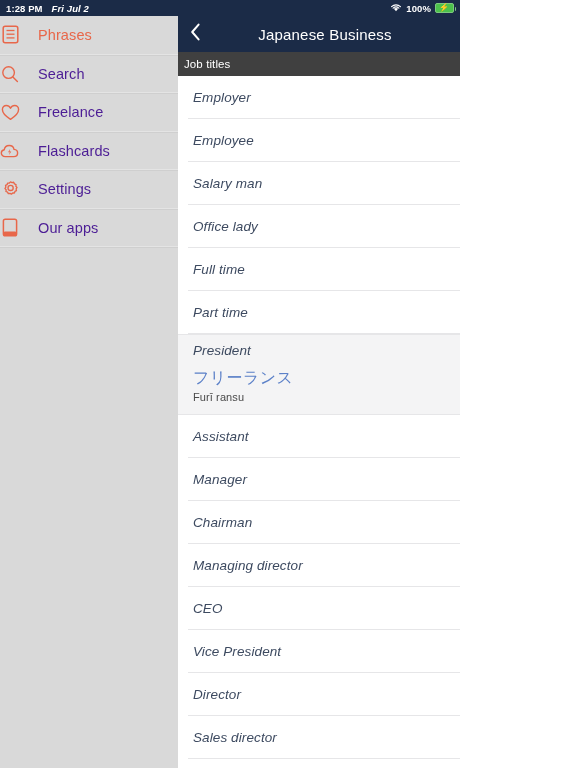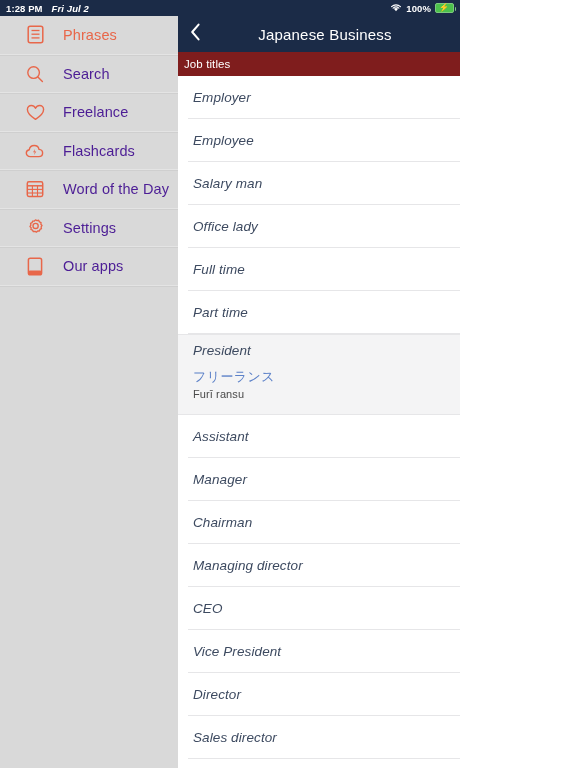--- a/index.html
+++ b/index.html
@@ -38,21 +38,21 @@
   .body-split { flex:1 1 auto; display:flex; min-height:0; }
 
   
   .sidebar {
     width:178px; flex:0 0 178px; background:#d9d9d9;
     display:flex; flex-direction:column; overflow:hidden;
   }
   .side-item {
     height:38.5px; flex:0 0 38.5px;
     display:flex; align-items:center;
-    padding-left:25px; gap:18px;
+    padding-left:0; gap:18px;
     border-bottom:1px solid #e4e4e4;
     border-top:1px solid #cfcfcf;
     cursor:pointer;
   }
   .side-item:first-child { border-top:none; }
   .side-icon { width:20px; height:20px; flex:0 0 20px; display:flex; align-items:center; justify-content:center; }
   .side-label { font-size:14.5px; color:#4c1d95; letter-spacing:.1px; }
   .side-item.active .side-label { color:#e8674a; }
   .sidebar-filler { flex:1 1 auto; border-top:1px solid #cfcfcf; }
 
@@ -64,21 +64,21 @@
   }
   .back-btn {
     width:34px; height:36px; display:flex; align-items:center; justify-content:center;
     cursor:pointer;
   }
   .nav-title {
     position:absolute; left:12px; right:0; text-align:center;
     color:#ffffff; font-size:15px; letter-spacing:.2px; pointer-events:none;
   }
   .section-header {
-    height:24px; flex:0 0 24px; background:#7f1d1d;
+    height:24px; flex:0 0 24px; background:#404040;
     display:flex; align-items:center; padding-left:6px;
     color:#ffffff; font-size:11.5px; letter-spacing:.1px;
   }
   .list { flex:1 1 auto; overflow:hidden; background:#fff; }
   .row {
     height:43px; display:flex; flex-direction:column; justify-content:center;
     padding-left:15px; position:relative; cursor:pointer; background:#fff;
   }
   .row::after {
     content:""; position:absolute; left:10px; right:0; bottom:0;
@@ -86,21 +86,21 @@
   }
   .row-title { font-size:13.5px; color:#3d4a60; letter-spacing:.1px;font-style:italic; }
   .row.expanded {
     height:81px; background:#f4f4f5; padding-top:9px;
     justify-content:flex-start;
   }
   .row.expanded::before {
     content:""; position:absolute; left:0; right:0; top:0; height:1px; background:#e6e6e8;
   }
   .row.expanded::after { left:0; }
-  .row-jp { font-size:13px; color:#5c81c8; margin-top:10px; letter-spacing:.4px; }
+  .row-jp { font-size:16px; color:#5c81c8; margin-top:10px; letter-spacing:.4px; }
   .row-romaji { font-size:11px; color:#4a4a4a; margin-top:2px; letter-spacing:.1px; }
 </style>
 </head>
 <body>
 
 <div id="app">
 
   <div class="statusbar">
     <span class="sb-time">1:28 PM</span>
     <span class="sb-date">Fri Jul 2</span>
@@ -157,33 +157,20 @@
       <div class="side-item">
         <span class="side-icon">
           <svg width="20" height="16" viewBox="0 0 20 16">
             <path d="M5.2 13.6 C2.9 13.6 1.3 12 1.3 10.1 C1.3 8.4 2.6 7 4.3 6.7 C4.6 4.3 6.7 2.5 9.2 2.5 C11.6 2.5 13.6 4.2 14 6.4 C16.1 6.6 17.6 8.1 17.6 10 C17.6 12 16 13.6 13.8 13.6 Z" fill="none" stroke="#e8674a" stroke-width="1.4" stroke-linejoin="round"></path>
             <path d="M10 6.0 L8.1 9.3 L9.8 9.3 L9.0 11.9 L11.3 8.5 L9.6 8.5 Z" fill="#e8674a"></path>
           </svg>
         </span>
         <span class="side-label">Flashcards</span>
       </div>
 
-      <div class="side-item">
-        <span class="side-icon">
-          <svg width="18" height="18" viewBox="0 0 18 18">
-            <rect x="1.3" y="1.8" width="15.4" height="14.6" rx="1.6" fill="none" stroke="#e8674a" stroke-width="1.5"></rect>
-            <line x1="1.3" y1="5.8" x2="16.7" y2="5.8" stroke="#e8674a" stroke-width="1.5"></line>
-            <line x1="6.4" y1="5.8" x2="6.4" y2="16.4" stroke="#e8674a" stroke-width="1.1"></line>
-            <line x1="11.5" y1="5.8" x2="11.5" y2="16.4" stroke="#e8674a" stroke-width="1.1"></line>
-            <line x1="1.3" y1="9.4" x2="16.7" y2="9.4" stroke="#e8674a" stroke-width="1.1"></line>
-            <line x1="1.3" y1="13.0" x2="16.7" y2="13.0" stroke="#e8674a" stroke-width="1.1"></line>
-          </svg>
-        </span>
-        <span class="side-label">Word of the Day</span>
-      </div>
 
       <div class="side-item">
         <span class="side-icon">
           <svg width="19" height="19" viewBox="0 0 19 19">
             <path d="M9.5 1.3 L11.0 2.0 L12.7 1.7 L13.5 3.3 L15.1 4.0 L14.9 5.7 L16.1 6.9 L15.2 8.4 L15.5 10.1 L14.0 10.9 L13.4 12.5 L11.7 12.5 L10.4 13.7 L9.0 12.9 L7.3 13.2 L6.5 11.7 L4.9 11.0 L5.1 9.3 L3.9 8.1 L4.8 6.6 L4.5 4.9 L6.0 4.1 L6.6 2.5 L8.3 2.5 Z" fill="none" stroke="#e8674a" stroke-width="1.35" stroke-linejoin="round" transform="translate(0.1,0.6) scale(0.99)"></path>
             <circle cx="9.6" cy="7.9" r="2.6" fill="none" stroke="#e8674a" stroke-width="1.35"></circle>
           </svg>
         </span>
         <span class="side-label">Settings</span>
       </div>

